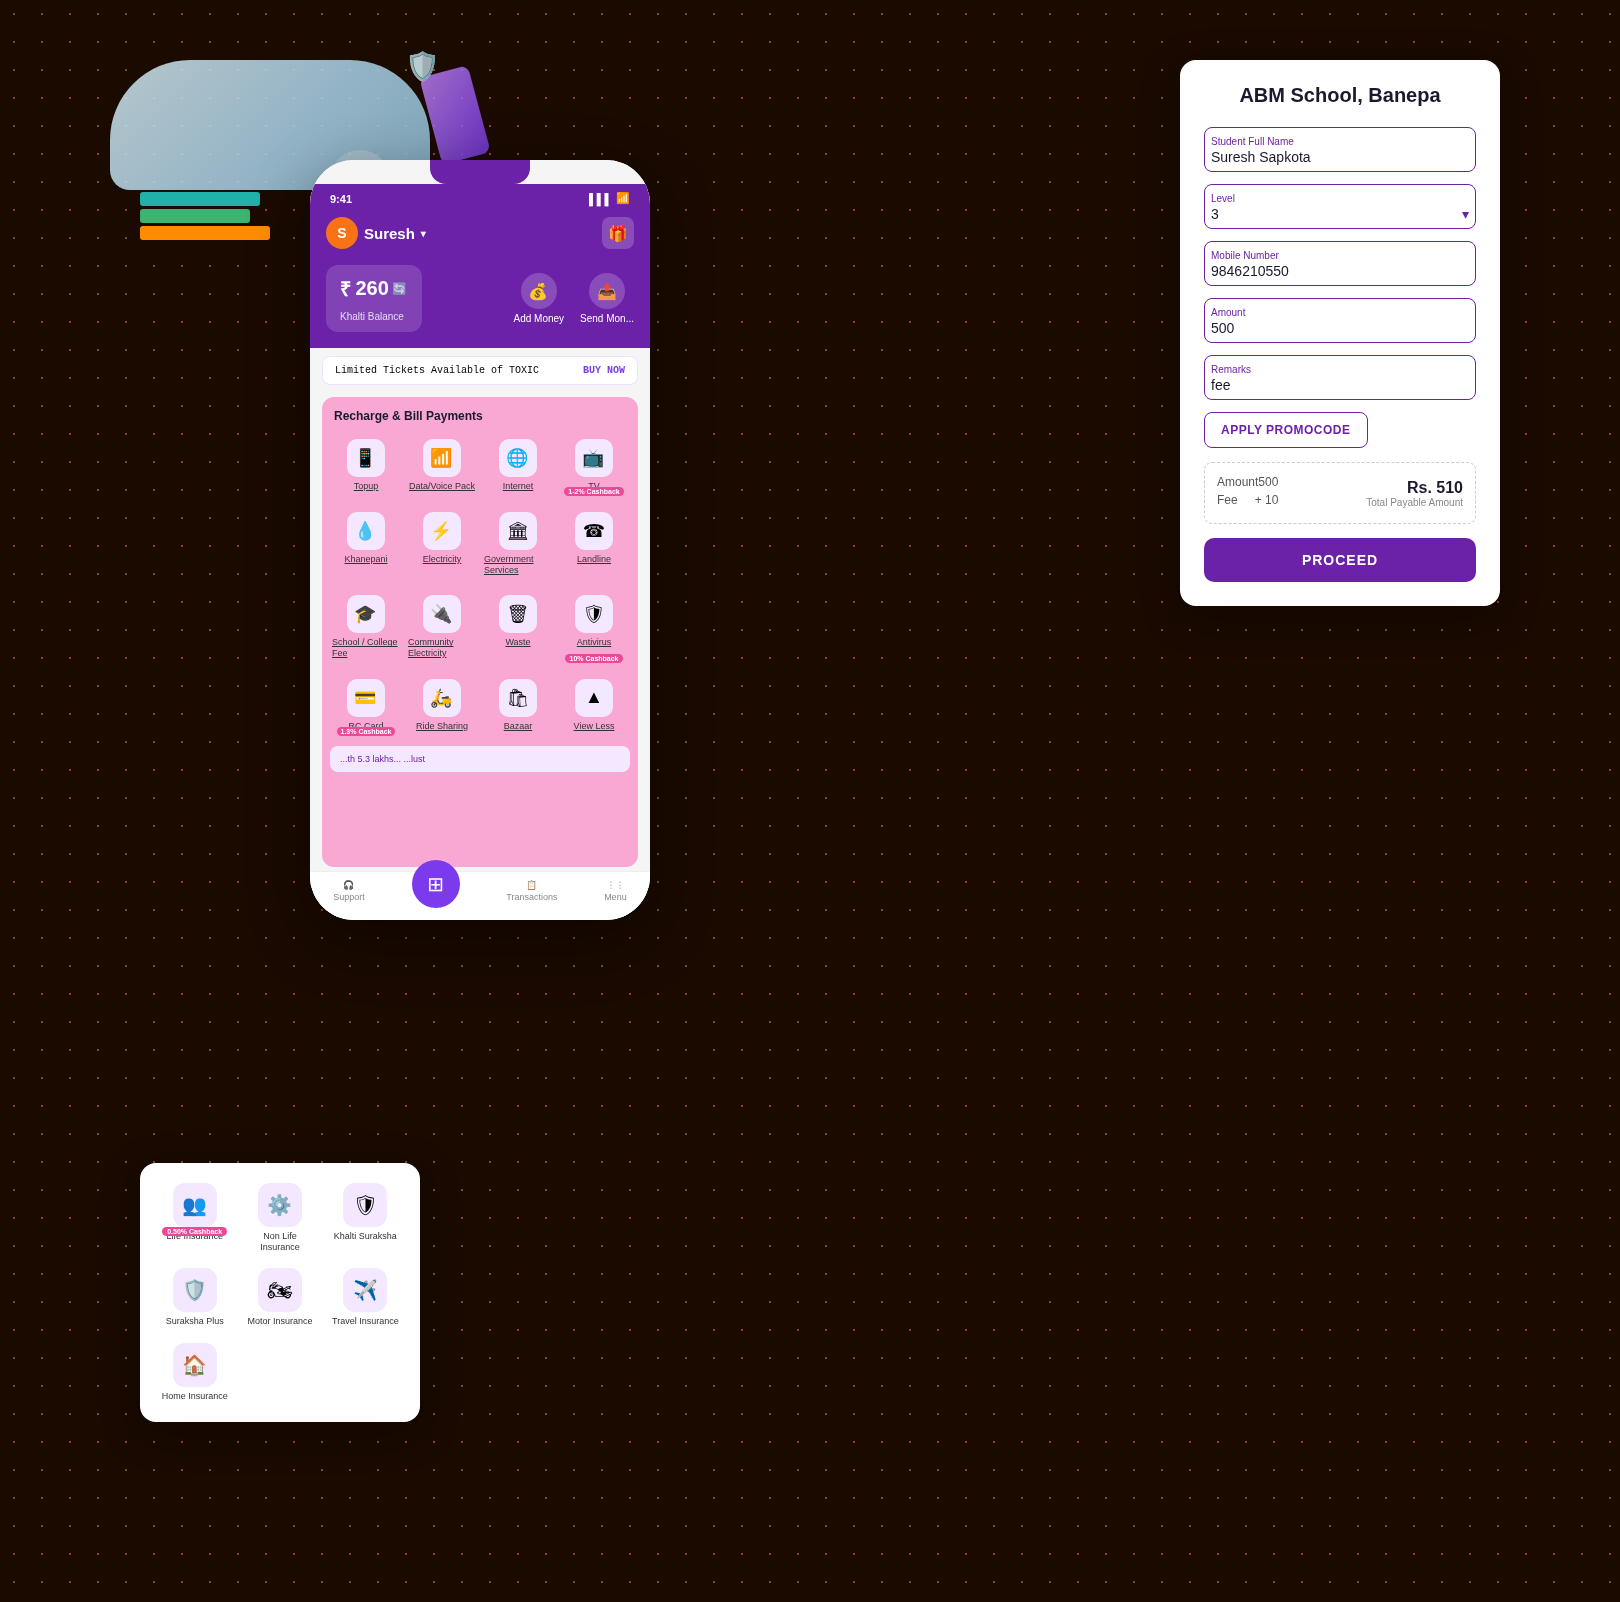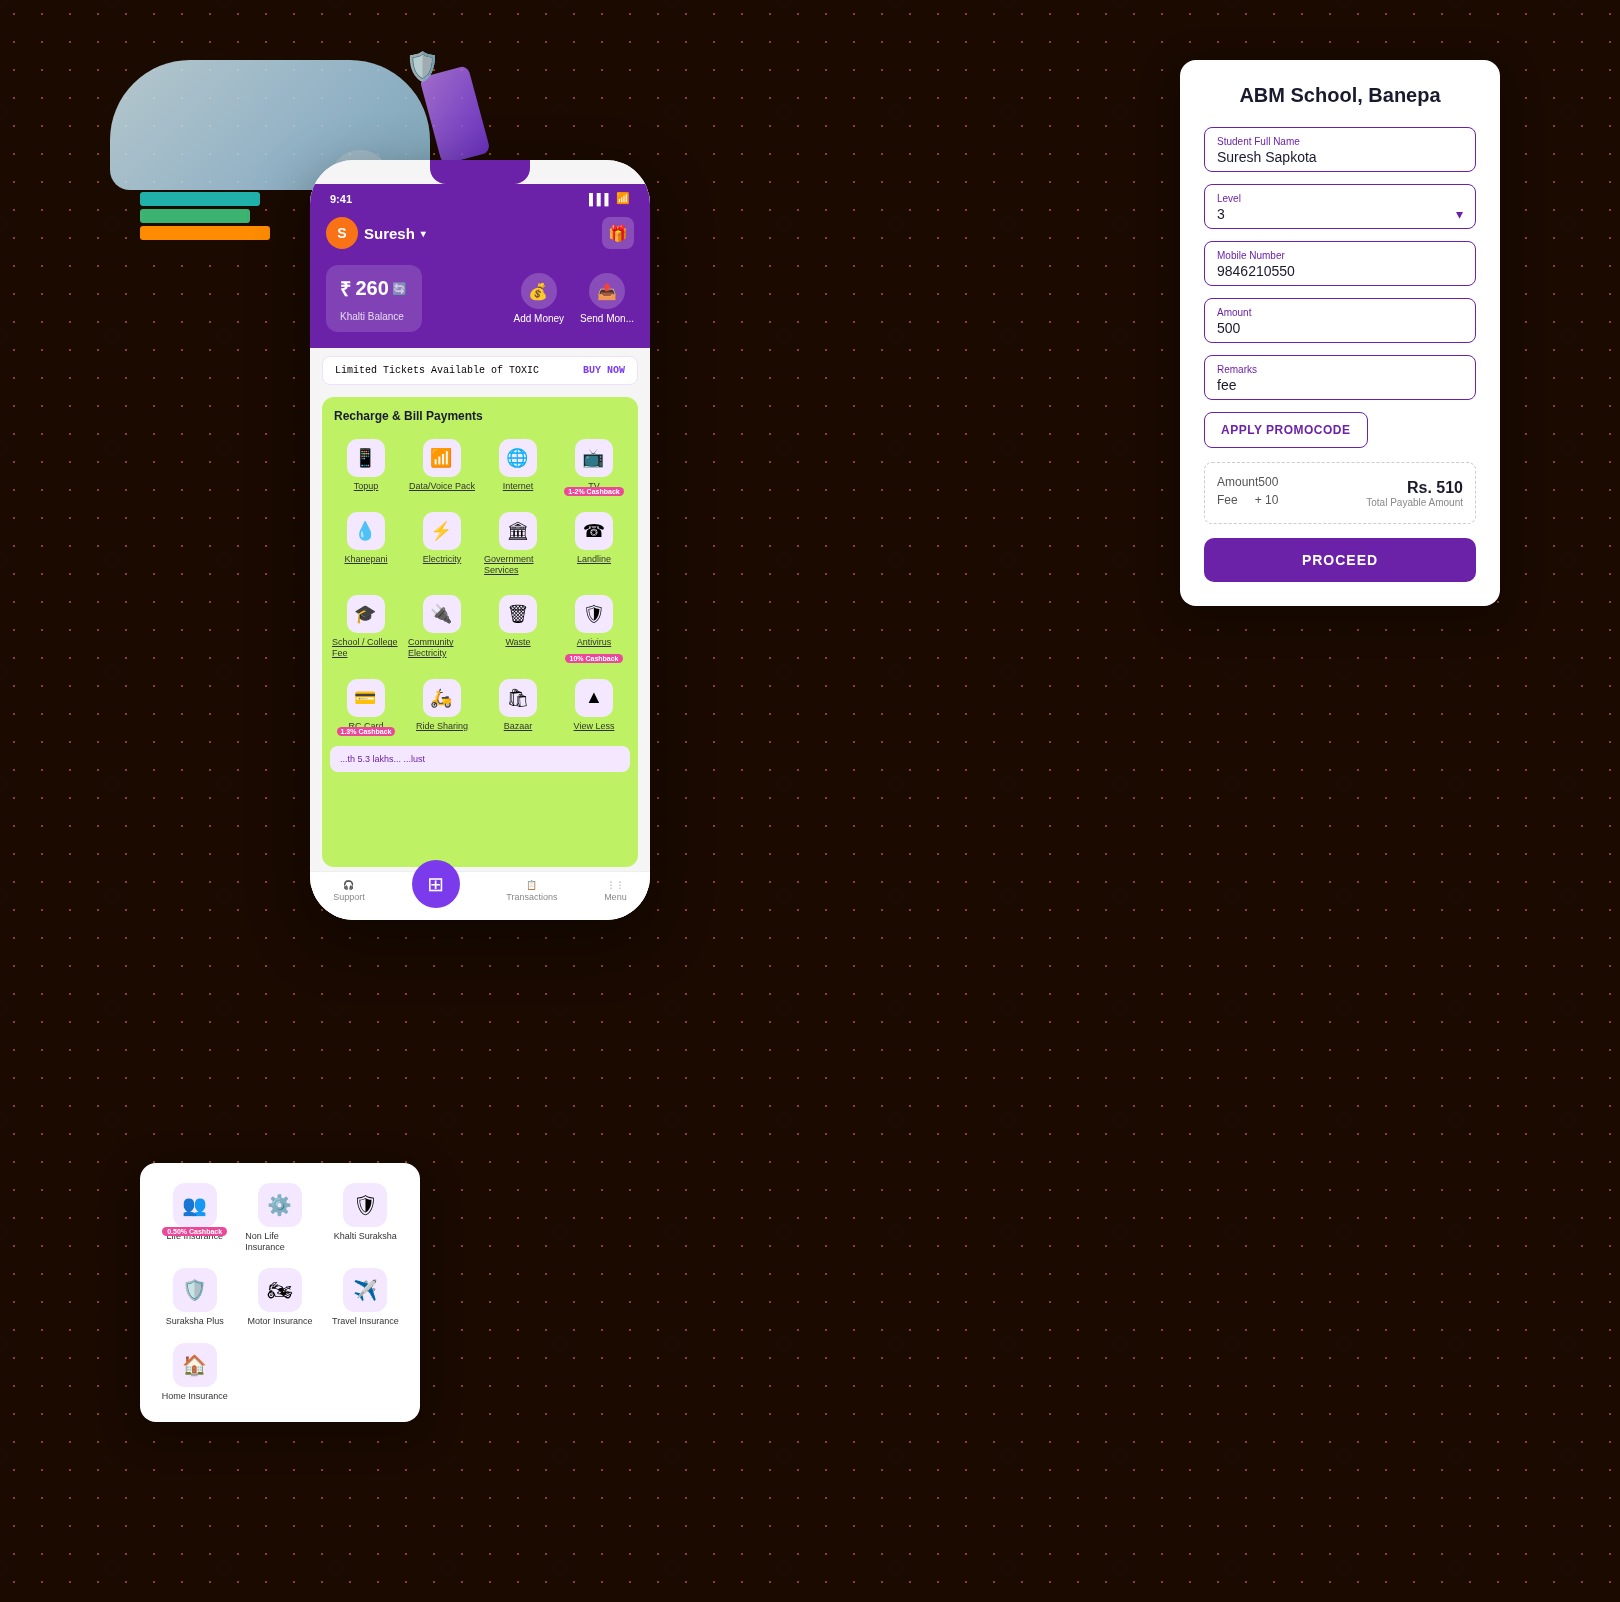--- a/index.html
+++ b/index.html
@@ -214,21 +214,21 @@
     }
 
     .buy-now {
       color: #7c3aed;
       font-weight: 700;
       font-size: 10px;
     }
 
     
     .recharge-section {
-      background: #bef264;
+      background: #f9a8d4;
       margin: 4px 12px;
       border-radius: 12px;
       padding: 12px 8px;
       flex: 1;
       overflow-y: auto;
     }
 
     .section-title {
       font-size: 12px;
       font-weight: 700;
@@ -332,21 +332,21 @@
       color: #1a1a2e;
       margin-bottom: 20px;
       text-align: center;
     }
 
     .form-field {
       margin-bottom: 12px;
       position: relative;
       border: 1.5px solid #6b21a8;
       border-radius: 8px;
-      padding: 8px 12px 6px;
+      padding: 8px 6px 6px;
     }
 
     .field-label {
       font-size: 10px;
       color: #6b21a8;
       margin-bottom: 2px;
     }
 
     .field-value {
       font-size: 14px;
@@ -464,21 +464,21 @@
       border-radius: 12px;
       display: flex;
       align-items: center;
       justify-content: center;
       font-size: 20px;
     }
 
     .ins-label {
       font-size: 9px;
       color: #333;
-      text-align: left;
+      text-align: center;
       line-height: 1.2;
     }
 
     .ins-cashback {
       background: #ec4899;
       color: white;
       font-size: 7px;
       padding: 1px 5px;
       border-radius: 8px;
       font-weight: 600;

